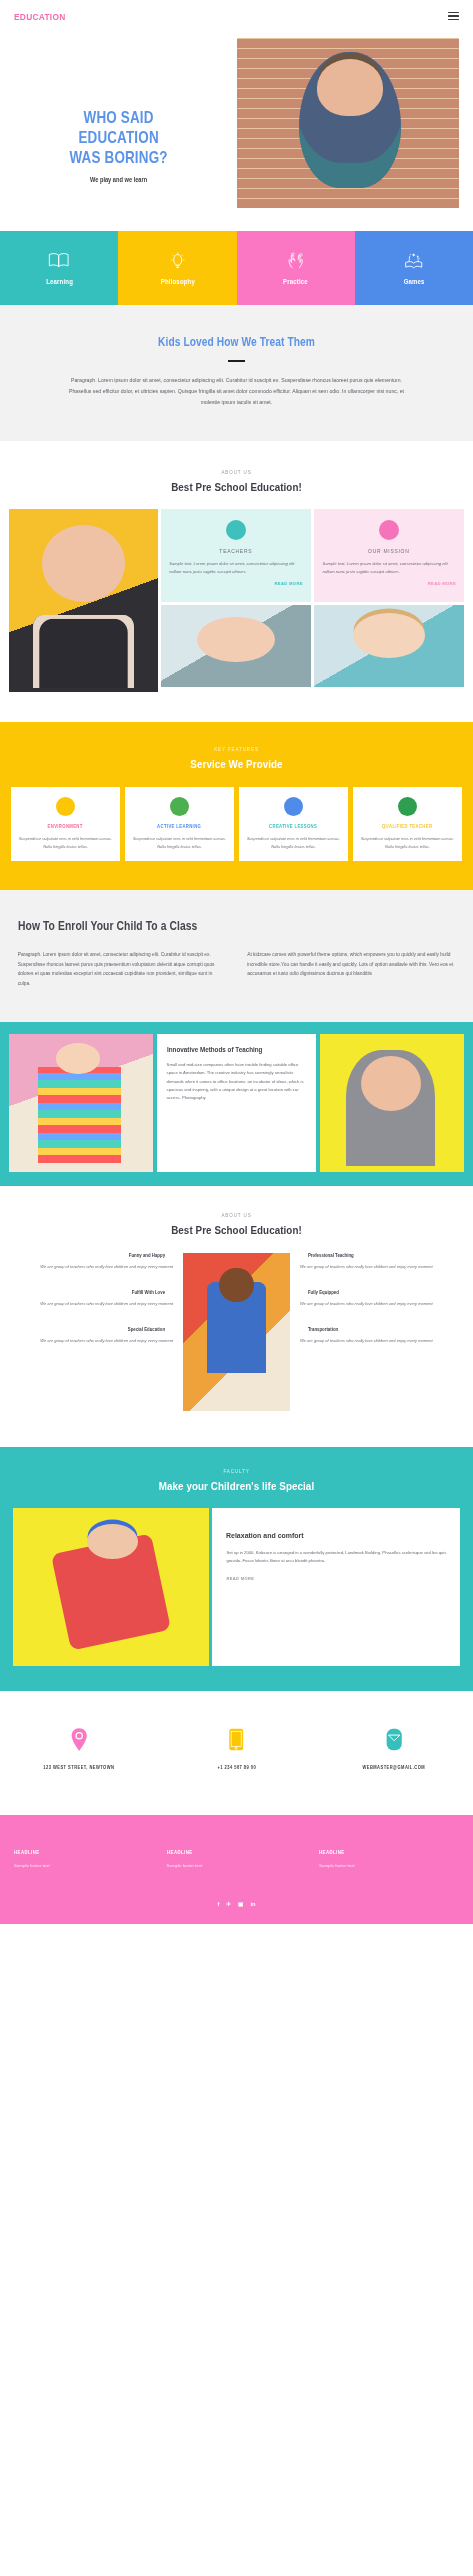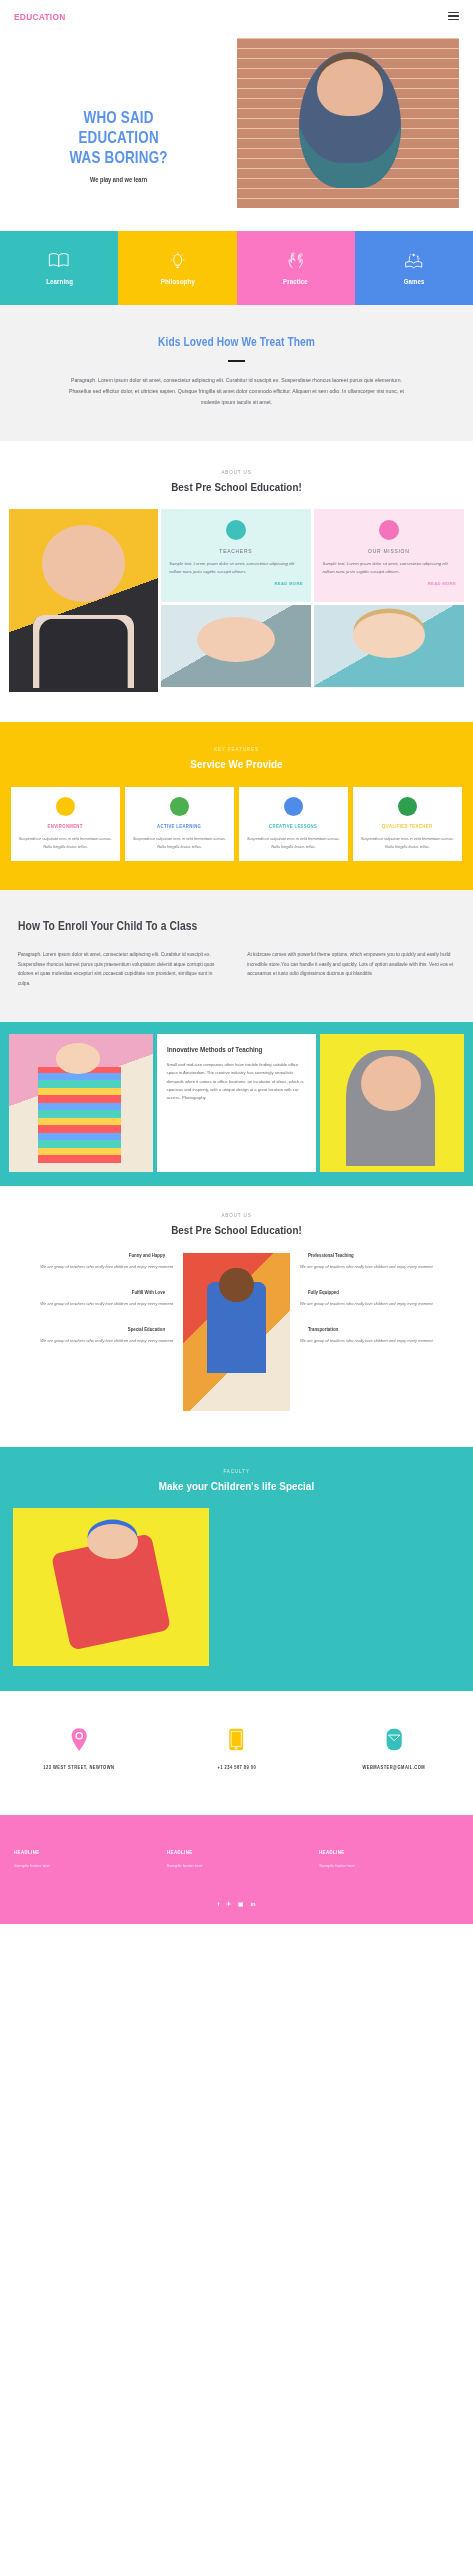--- a/index.html
+++ b/index.html
@@ -316,20 +316,25 @@
       </div>
     </div>
   </div>
 </div>
 
 <div class="faculty">
   <div class="eyebrow cond">FACULTY</div>
   <div class="sec-title cond">Make your Children's life Special</div>
   <div class="fac-row">
     <div class="fac-img"></div>
+    <div class="relax">
+      <h3 class="cond">Relaxation and comfort</h3>
+      <p>Set up in 2000, Kidzcare is arranged in a wonderfully protected, Landmark Building. Phasellus scelerisque sed leo quis gravida. Fusce lobortis libero ut arcu blandit pharetra.</p>
+      <a class="more cond">READ MORE</a>
+    </div>
   </div>
 </div>
 
 <div class="contact">
   <div class="contact-item">
     <svg class="cic" viewBox="0 0 26 36">
         <path d="M13 0C6 0 1 5 1 12c0 9 12 24 12 24s12-15 12-24C25 5 20 0 13 0z" fill="#fb77c3"></path>
         <circle cx="13" cy="12" r="5" fill="none" stroke="#fff" stroke-width="2"></circle>
       </svg>
     <div class="txt cond">123 WEST STREET, NEWTOWN</div>

